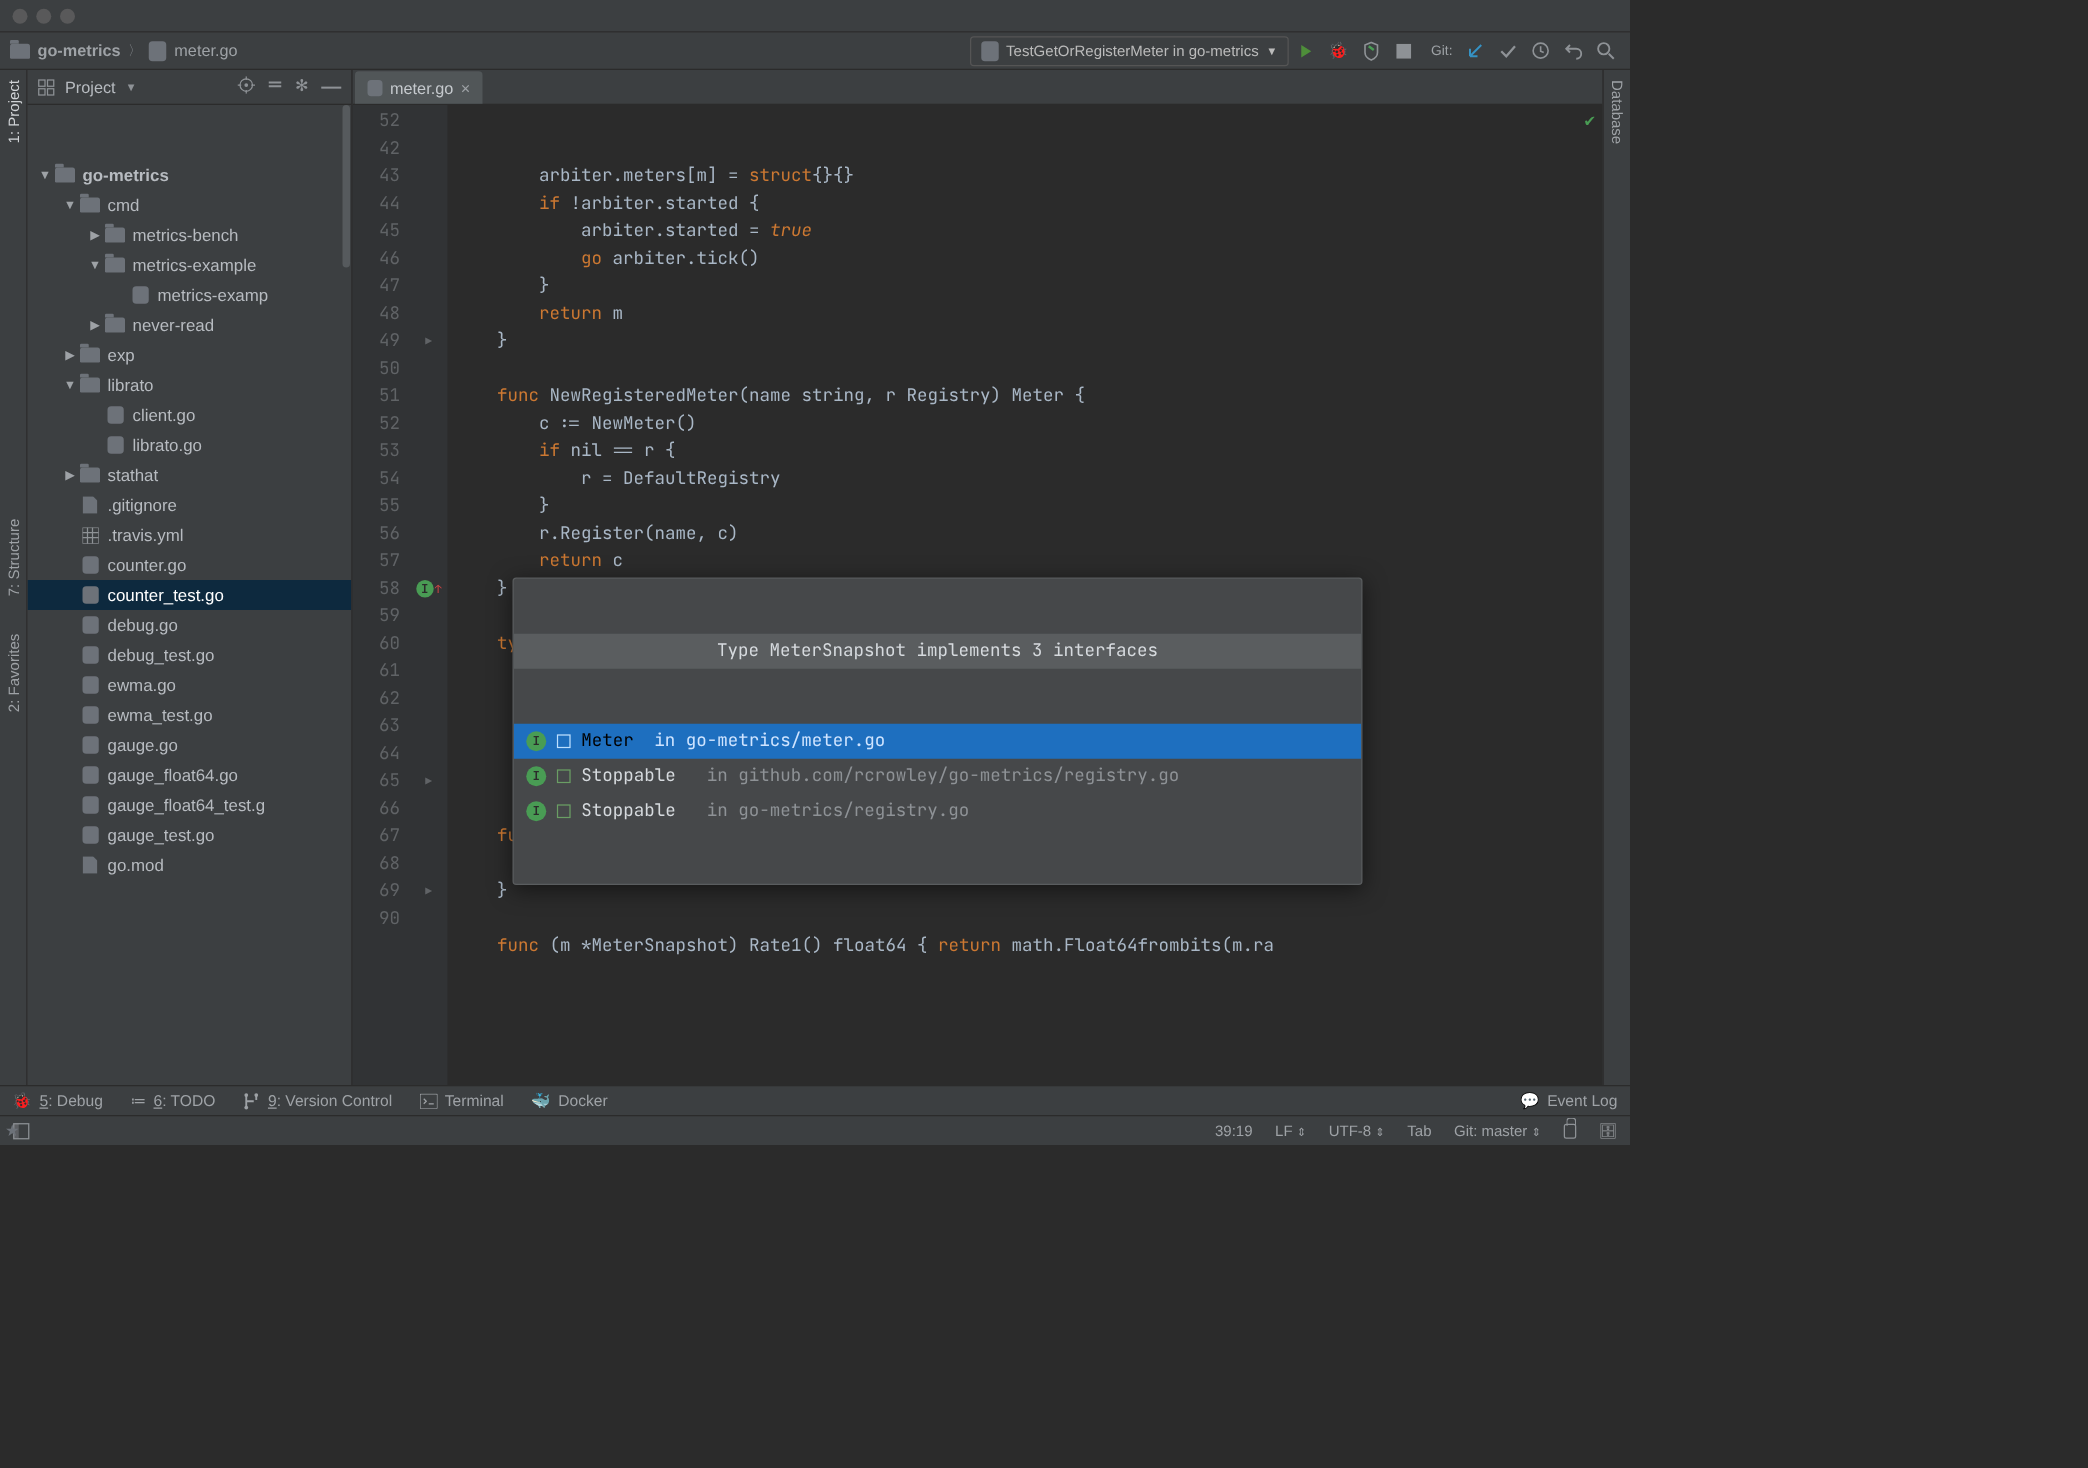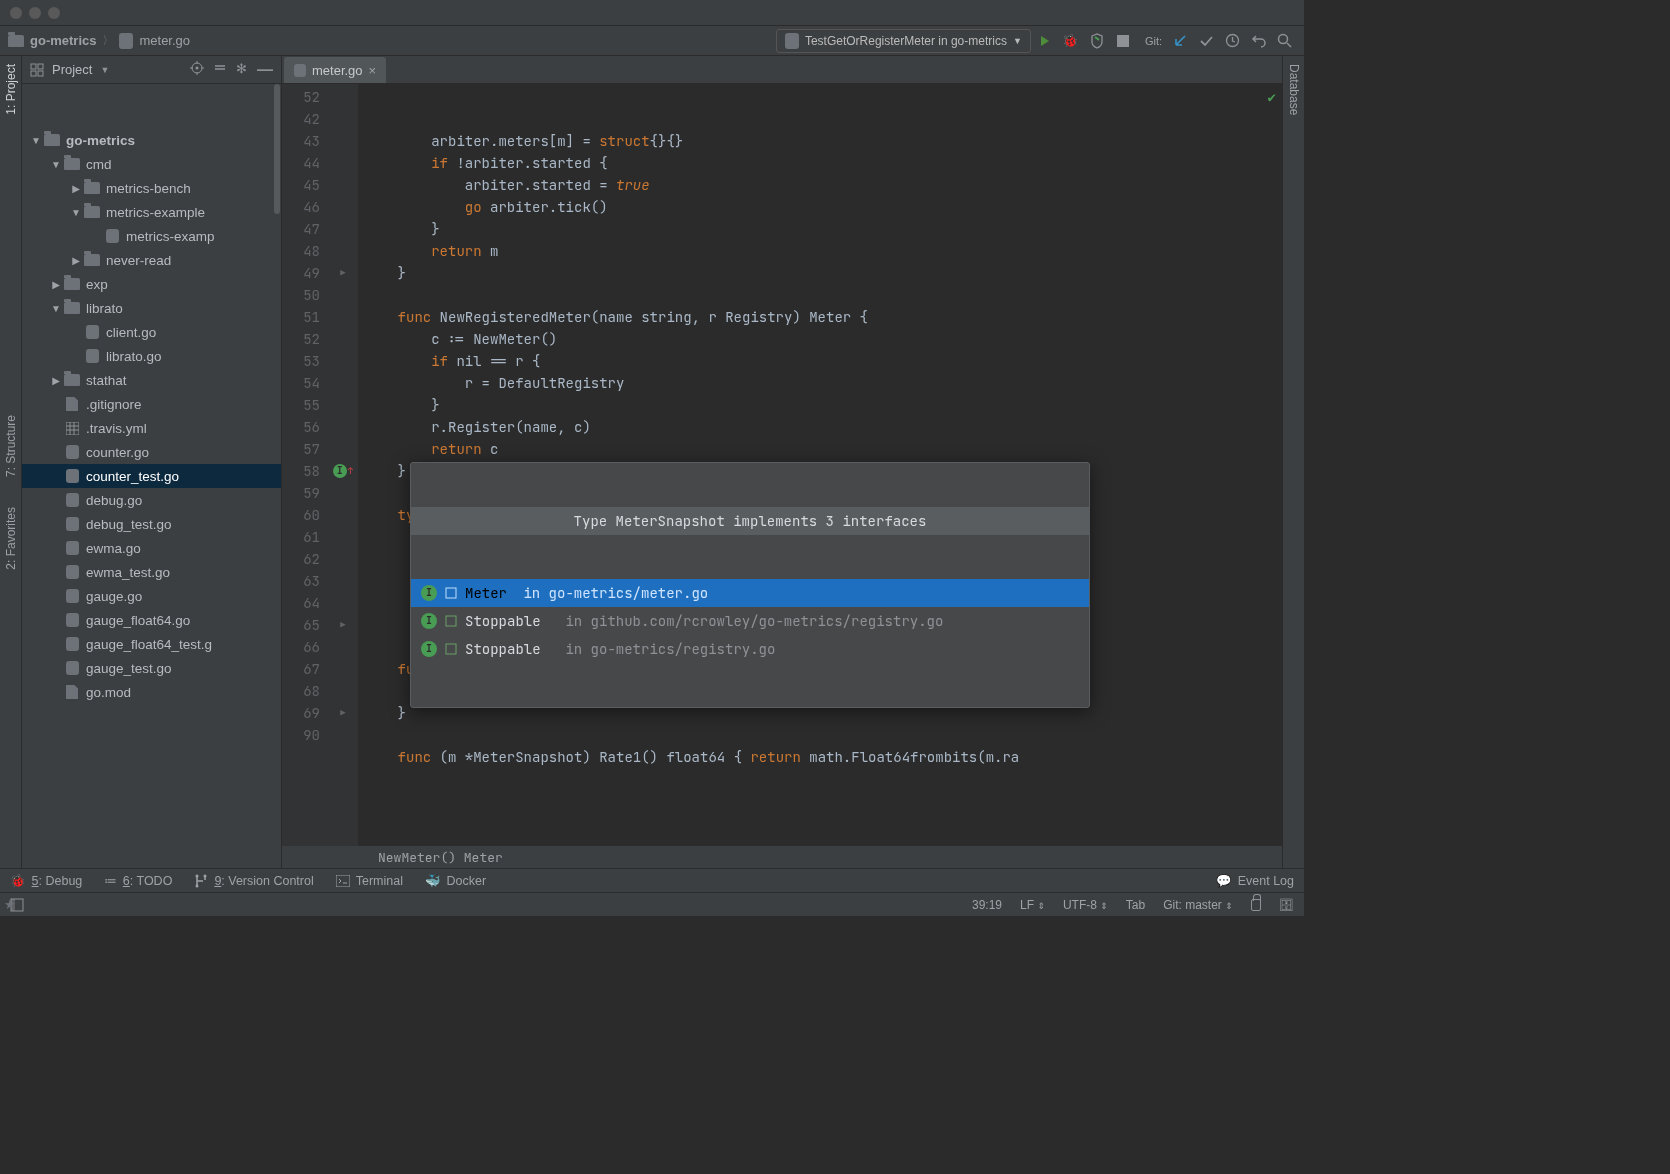--- a/index.html
+++ b/index.html
@@ -451,21 +451,20 @@
                   <rect x="1" y="1" width="10" height="10" fill="none" stroke="#bde0ff"></rect>
                 </svg><span style="color:#000000">Meter</span><span style="color:#cfe4ff"> in go-metrics/meter.go</span></div><div class="impl-row"><span class="impl-badge">I</span><svg class="impl-iface" viewBox="0 0 12 12">
                   <rect x="1" y="1" width="10" height="10" fill="none" stroke="#6a9e64"></rect>
                 </svg><span style="color:#d6dade">Stoppable</span><span style="color:#8e9296">  in github.com/rcrowley/go-metrics/registry.go</span></div><div class="impl-row"><span class="impl-badge">I</span><svg class="impl-iface" viewBox="0 0 12 12">
                   <rect x="1" y="1" width="10" height="10" fill="none" stroke="#6a9e64"></rect>
                 </svg><span style="color:#d6dade">Stoppable</span><span style="color:#8e9296">  in go-metrics/registry.go</span></div></div>
         </div>
       </div>
       <div style="position:absolute;top:4px;right:6px;color:#499c54">✔</div>
     </div>
-    <div class="editor-crumb">NewMeter() Meter</div>
   </div>
 
   <div class="right-stripe">
     <div class="vlabel" style="writing-mode:vertical-rl;transform:none">Database</div>
   </div>
 </div>
 
 <div class="bottom-bar">
   <div class="itm">🐞 <span><span class="underline">5</span>: Debug</span></div>
   <div class="itm">≔ <span><span class="underline">6</span>: TODO</span></div>

